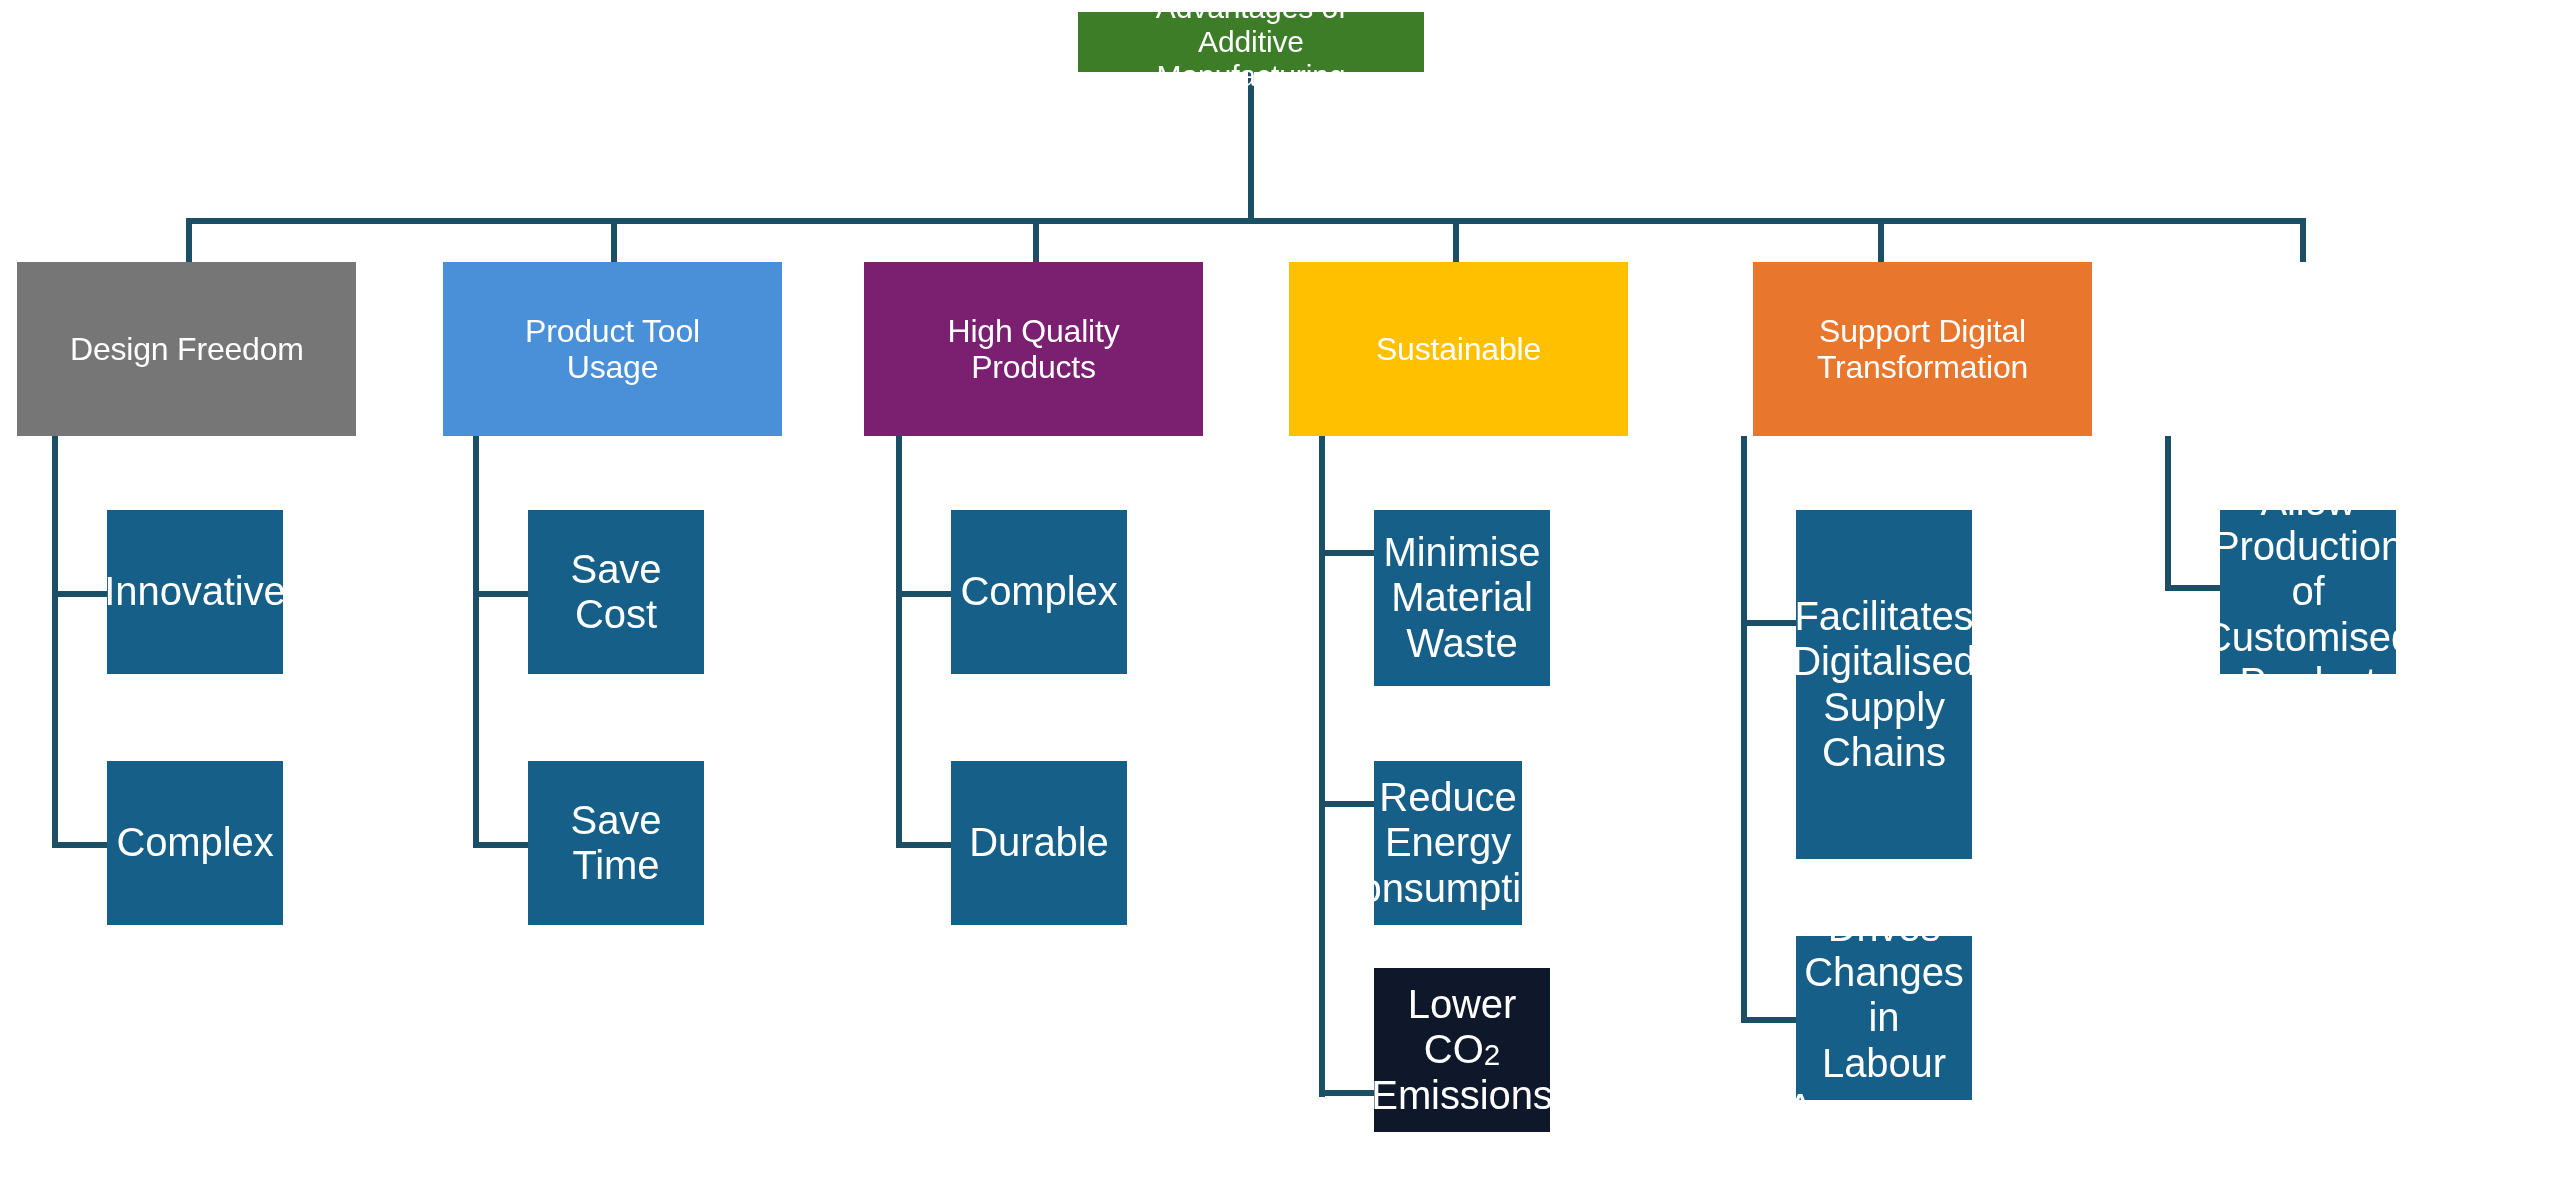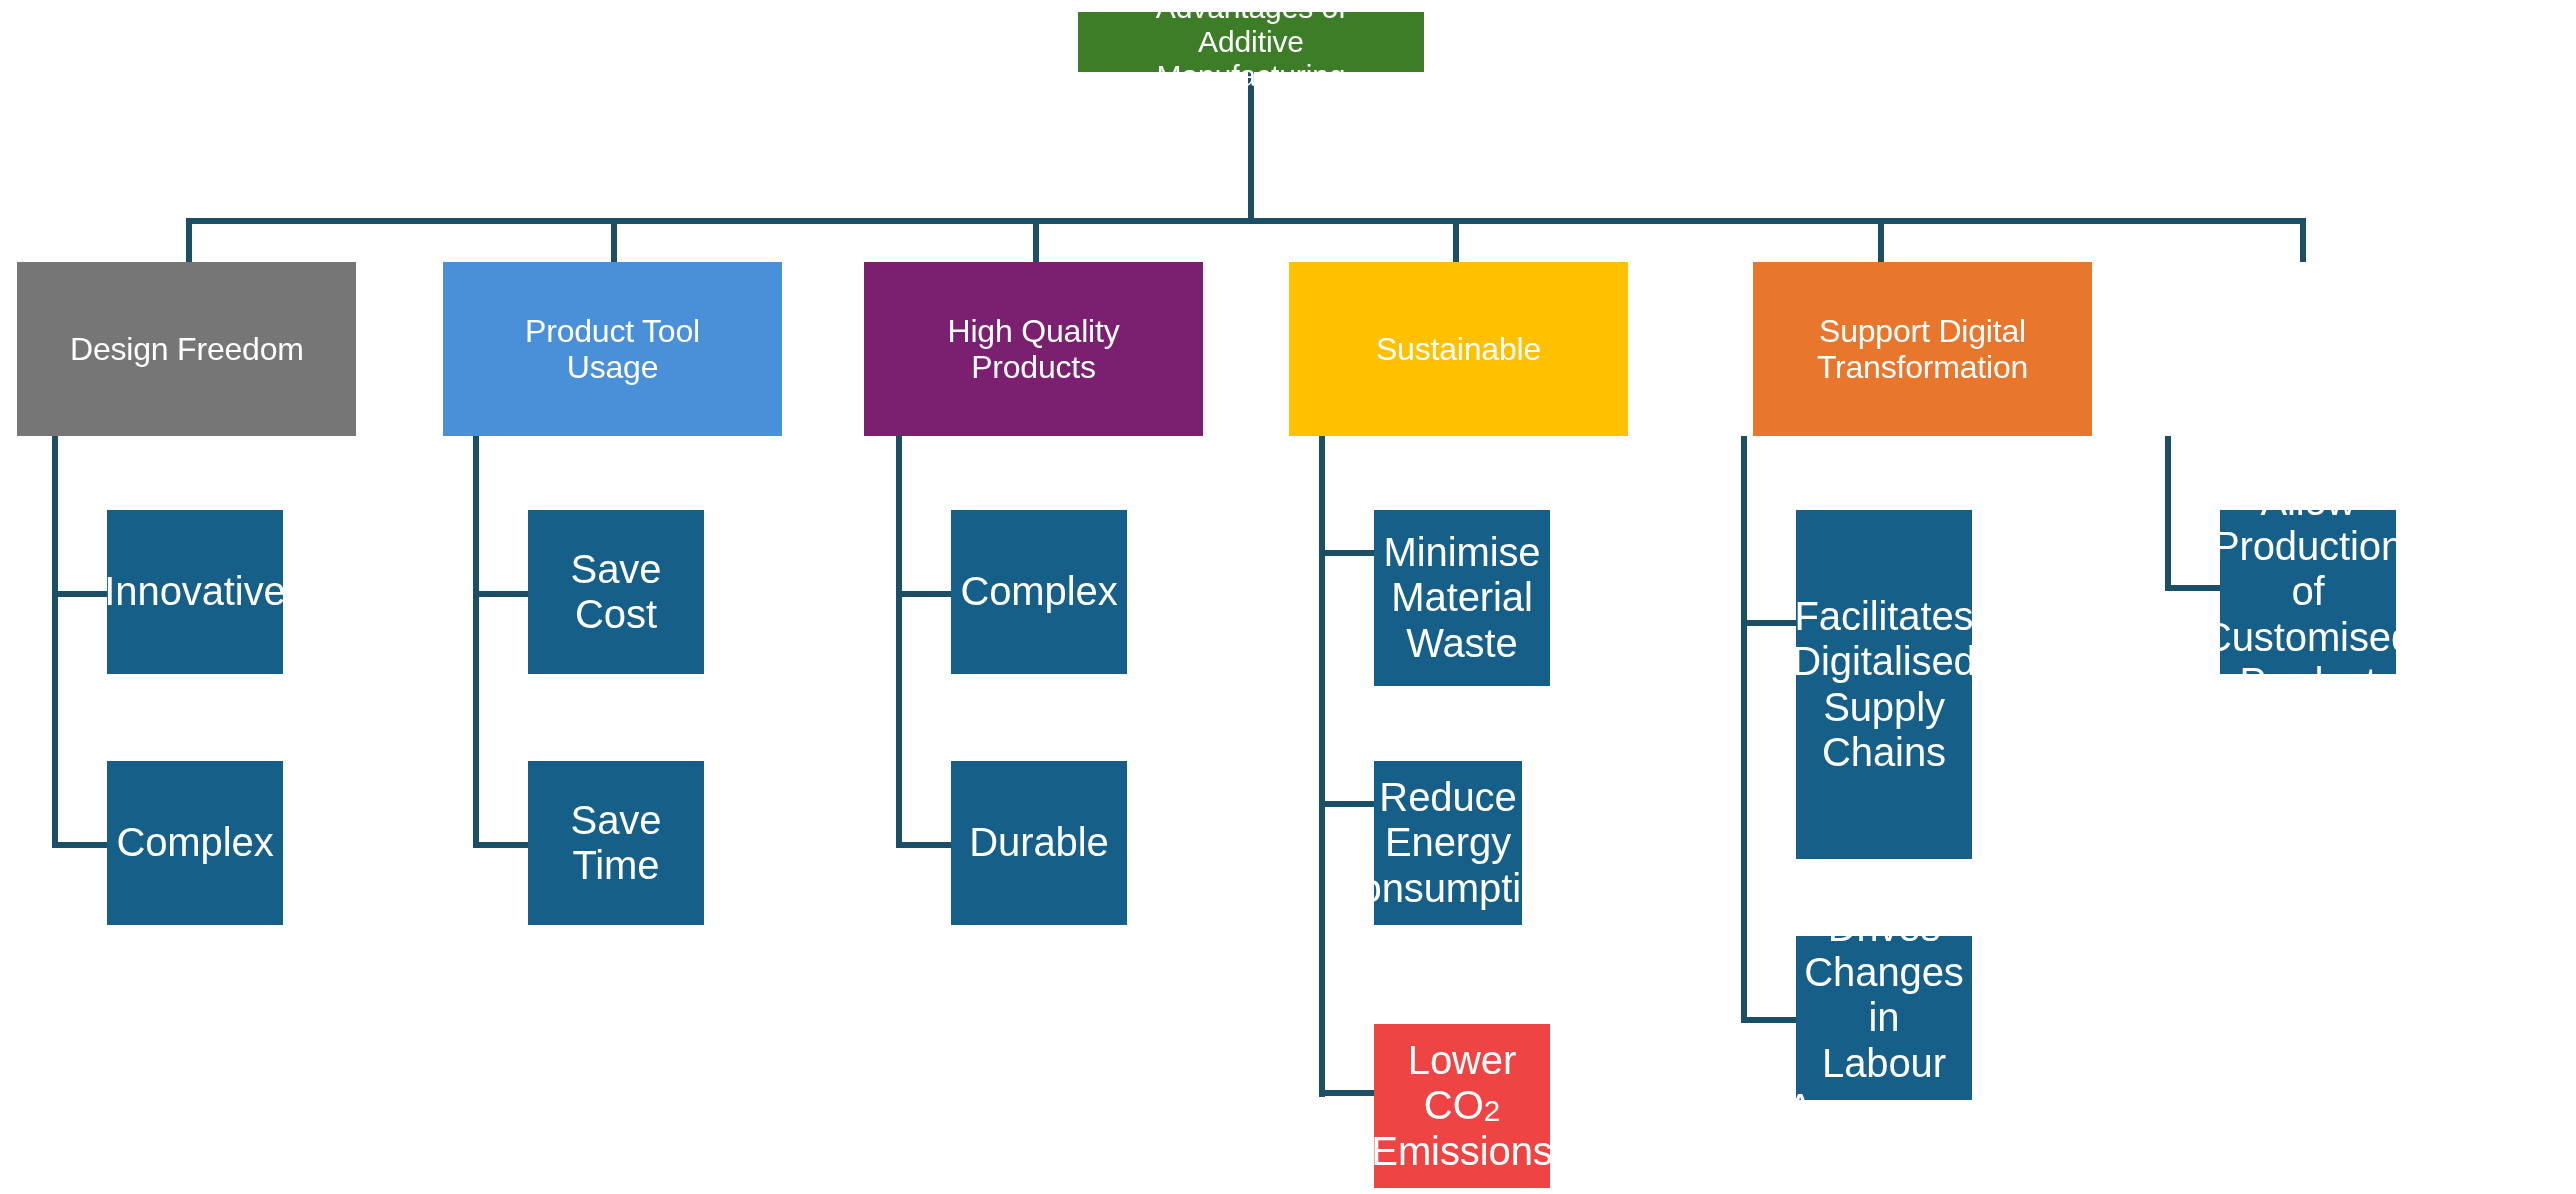--- a/index.html
+++ b/index.html
@@ -134,21 +134,21 @@
   <div class="hline" style="left:1319px;top:1090px;width:55px;"></div>
 
   <div class="node leaf" style="left:1374px;top:510px;width:176px;height:176px;background:#165F88;">
     <span>Minimise Material
 Waste</span>
   </div>
   <div class="node leaf" style="left:1374px;top:761px;width:148px;height:164px;background:#165F88;">
     <span>Reduce Energy
 Consumption</span>
   </div>
-  <div class="node leaf" style="left:1374px;top:1024px;width:176px;height:164px;background:#ef4444;">
+  <div class="node leaf" style="left:1374px;top:968px;width:176px;height:164px;background:#0f172a;">
     <span><span>Lower CO</span><sub class="co2">2</sub><span>
 Emissions</span></span>
   </div>
 
   <div class="vline" style="left:1741px;top:436px;height:587px;"></div>
   <div class="hline" style="left:1741px;top:620px;width:55px;"></div>
   <div class="hline" style="left:1741px;top:1017px;width:55px;"></div>
 
   <div class="node leaf" style="left:1796px;top:510px;width:176px;height:349px;background:#165F88;">
     <span>Facilitates

